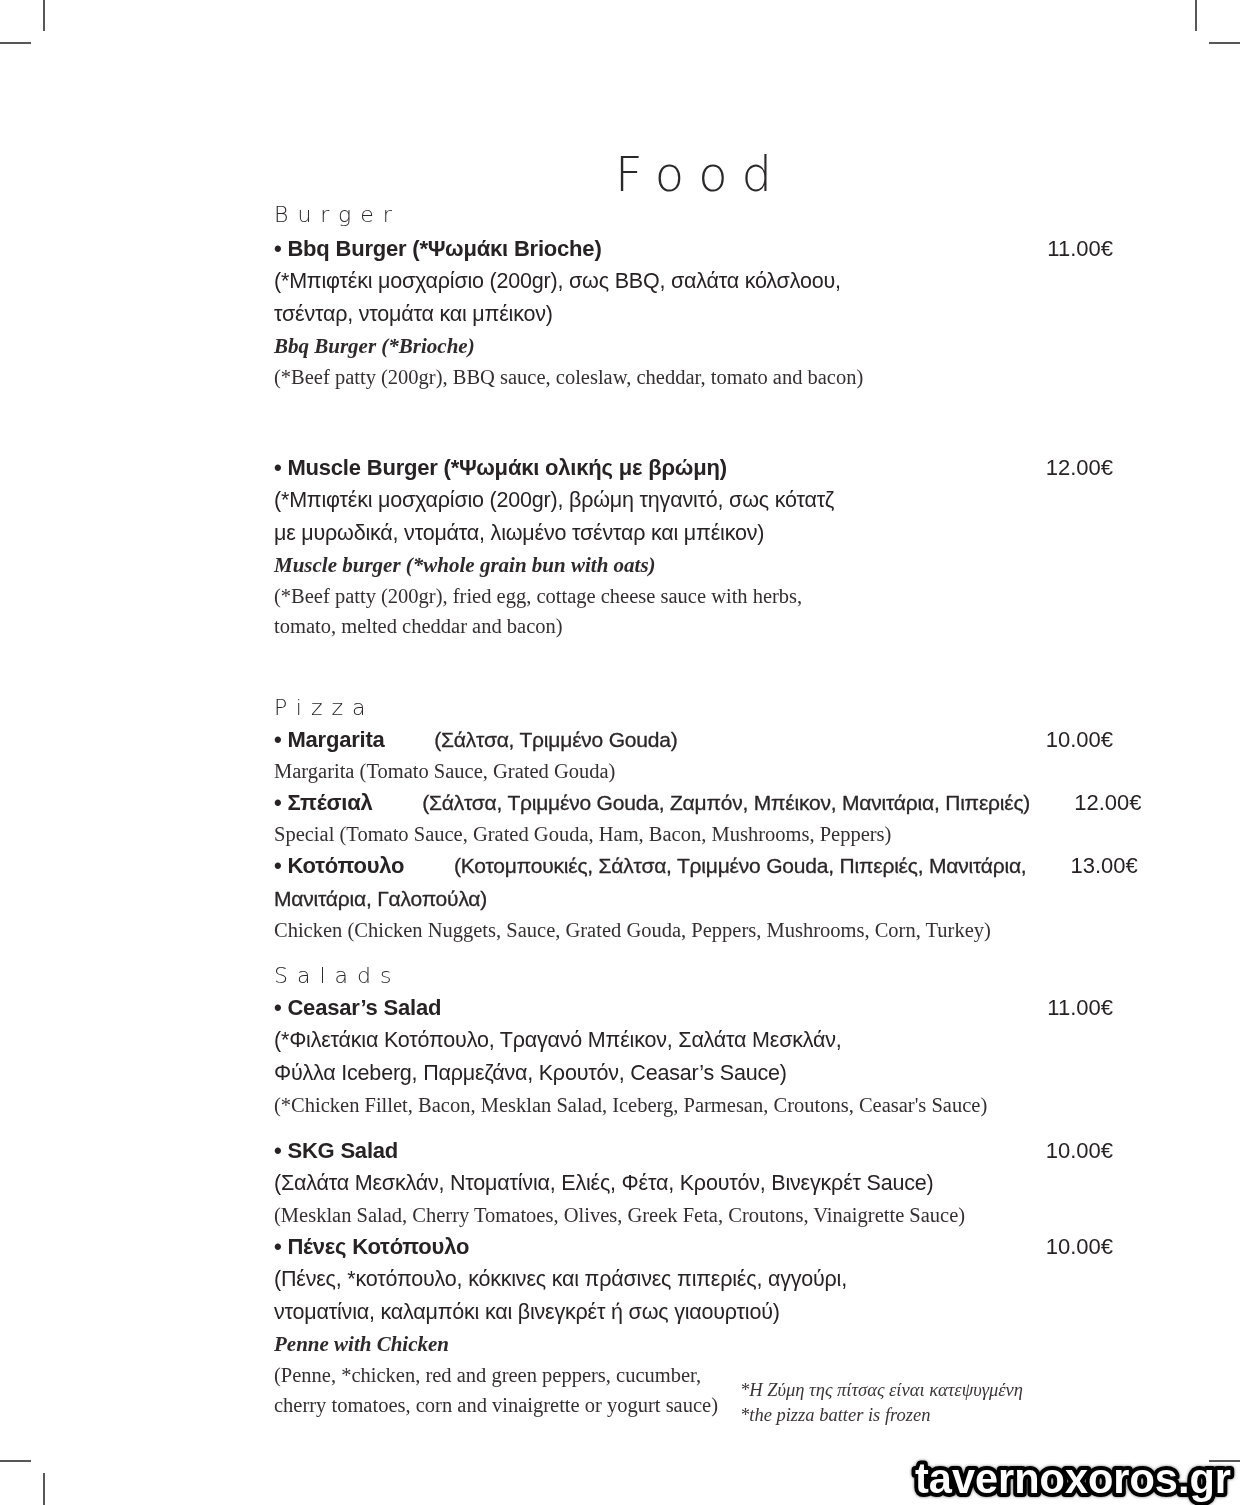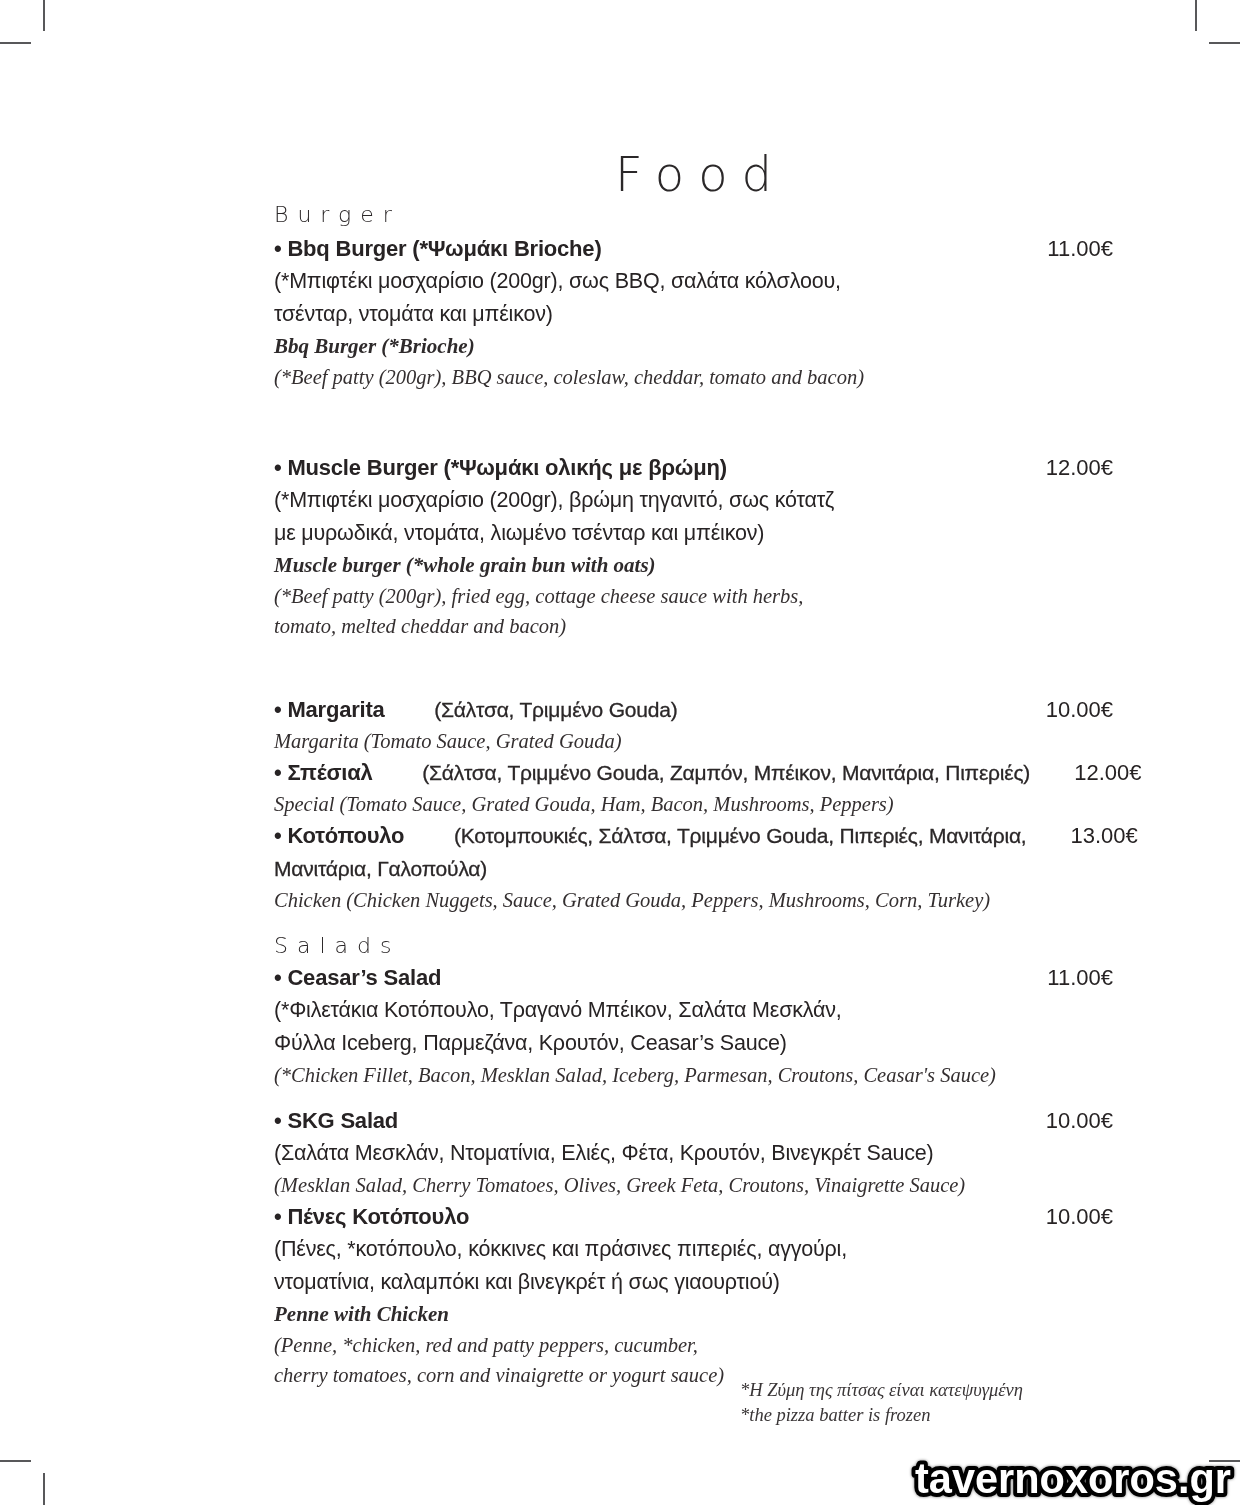--- a/index.html
+++ b/index.html
@@ -46,21 +46,21 @@
   }
   .detail-line{
     font-weight:400;font-size:21px;line-height:33px;letter-spacing:-0.2px;color:#2b2728;
     -webkit-text-stroke:0.3px #2b2728;
   }
   .english-title{
     font-family:"Liberation Serif",serif;font-style:italic;font-weight:700;
     font-size:21px;line-height:31px;color:#2e2a2b;
   }
   .english-line{
-    font-family:"Liberation Serif",serif;font-style:italic;font-weight:400;
+    font-family:"Liberation Serif",serif;font-weight:400;
     font-size:20.5px;line-height:30px;color:#342f30;
   }
 
   .footnote{
     position:absolute;left:740px;top:1378px;width:530px;text-align:left;
     font-family:"Liberation Serif",serif;font-style:italic;
     font-size:18.5px;line-height:25px;color:#3a3637;
   }
 
   .watermark{
@@ -112,20 +112,21 @@
         </div>
         <div class="greek-line">(*Μπιφτέκι μοσχαρίσιο (200gr), βρώμη τηγανιτό, σως κότατζ</div>
         <div class="greek-line">με μυρωδικά, ντομάτα, λιωμένο τσένταρ και μπέικον)</div>
         <div class="english-title">Muscle burger (*whole grain bun with oats)</div>
         <div class="english-line">(*Beef patty (200gr), fried egg, cottage cheese sauce with herbs,</div>
         <div class="english-line">tomato, melted cheddar and bacon)</div>
       </div>
     </section>
 
     <section class="section section--pizza">
+      <h2 class="section-heading">Pizza</h2>
 
       <div class="item">
         <div class="item-line">
           <span class="item-name">• Margarita</span><span class="item-detail"> (Σάλτσα, Τριμμένο Gouda)</span>
           <span class="price">10.00€</span>
         </div>
         <div class="english-line">Margarita (Tomato Sauce, Grated Gouda)</div>
       </div>
 
       <div class="item">
@@ -169,21 +170,21 @@
       </div>
 
       <div class="item">
         <div class="item-line">
           <span class="item-name">• Πένες Κοτόπουλο</span>
           <span class="price">10.00€</span>
         </div>
         <div class="greek-line">(Πένες, *κοτόπουλο, κόκκινες και πράσινες πιπεριές, αγγούρι,</div>
         <div class="greek-line">ντοματίνια, καλαμπόκι και βινεγκρέτ ή σως γιαουρτιού)</div>
         <div class="english-title">Penne with Chicken</div>
-        <div class="english-line">(Penne, *chicken, red and patty peppers, cucumber,</div>
+        <div class="english-line">(Penne, *chicken, red and green peppers, cucumber,</div>
         <div class="english-line">cherry tomatoes, corn and vinaigrette or yogurt sauce)</div>
       </div>
     </section>
 
   </div>
 
   <div class="footnote">
     <div>*Η Ζύμη της πίτσας είναι κατεψυγμένη</div>
     <div>*the pizza batter is frozen</div>
   </div>

